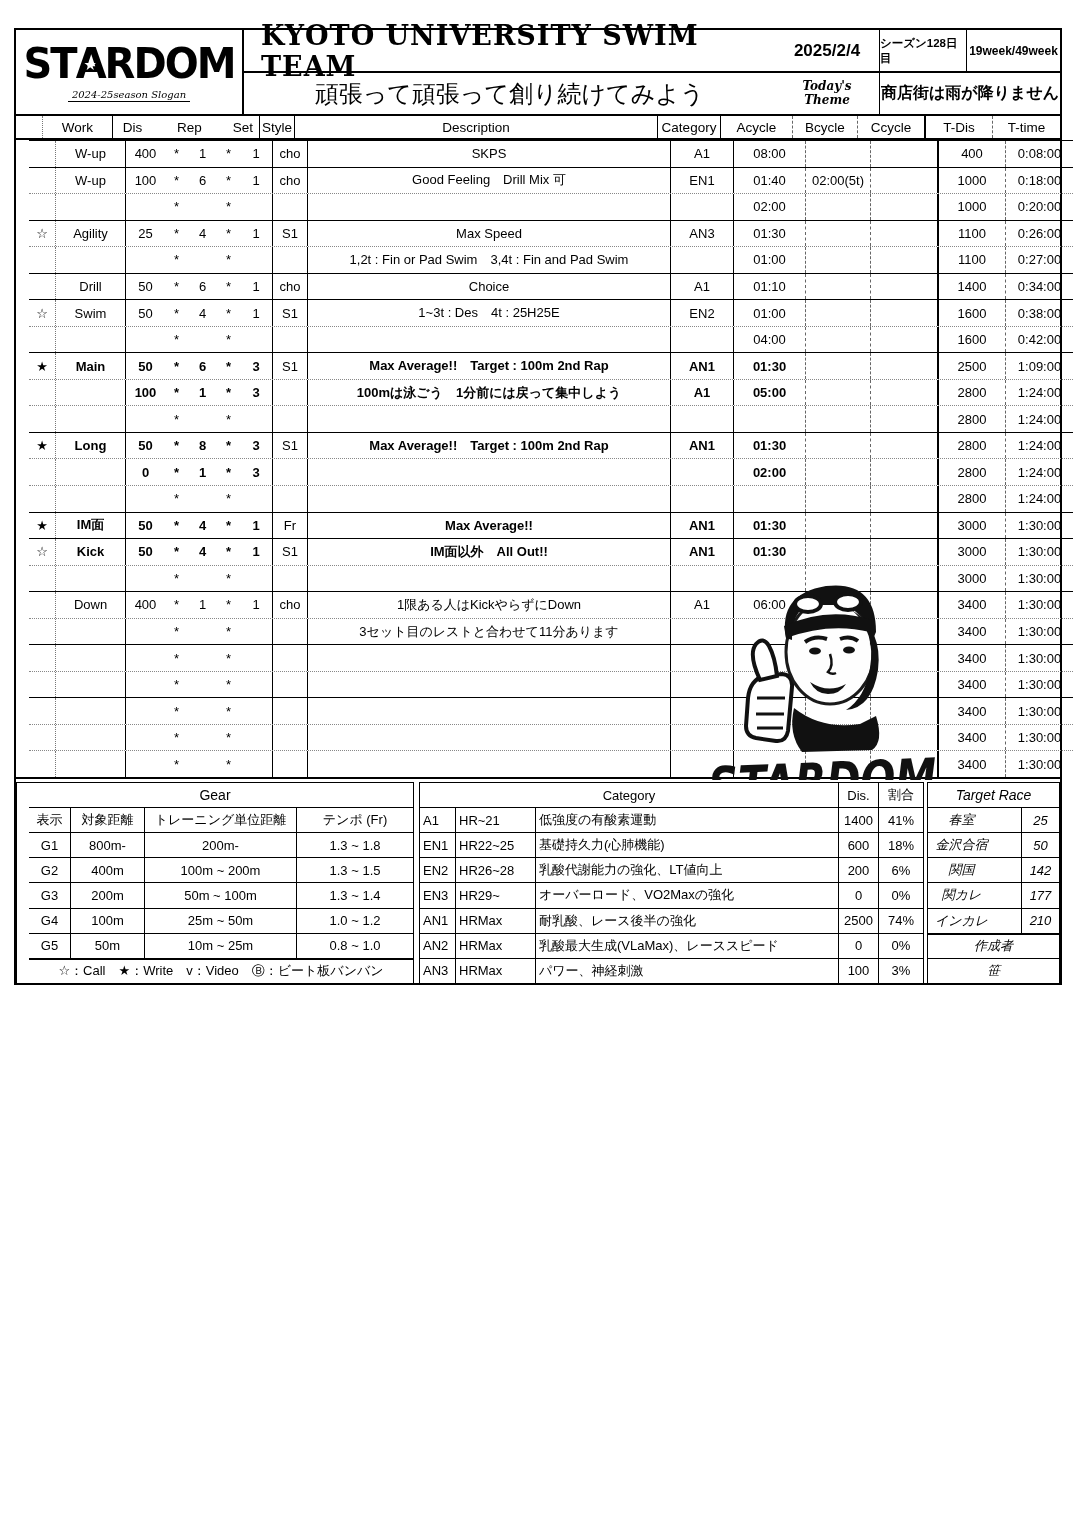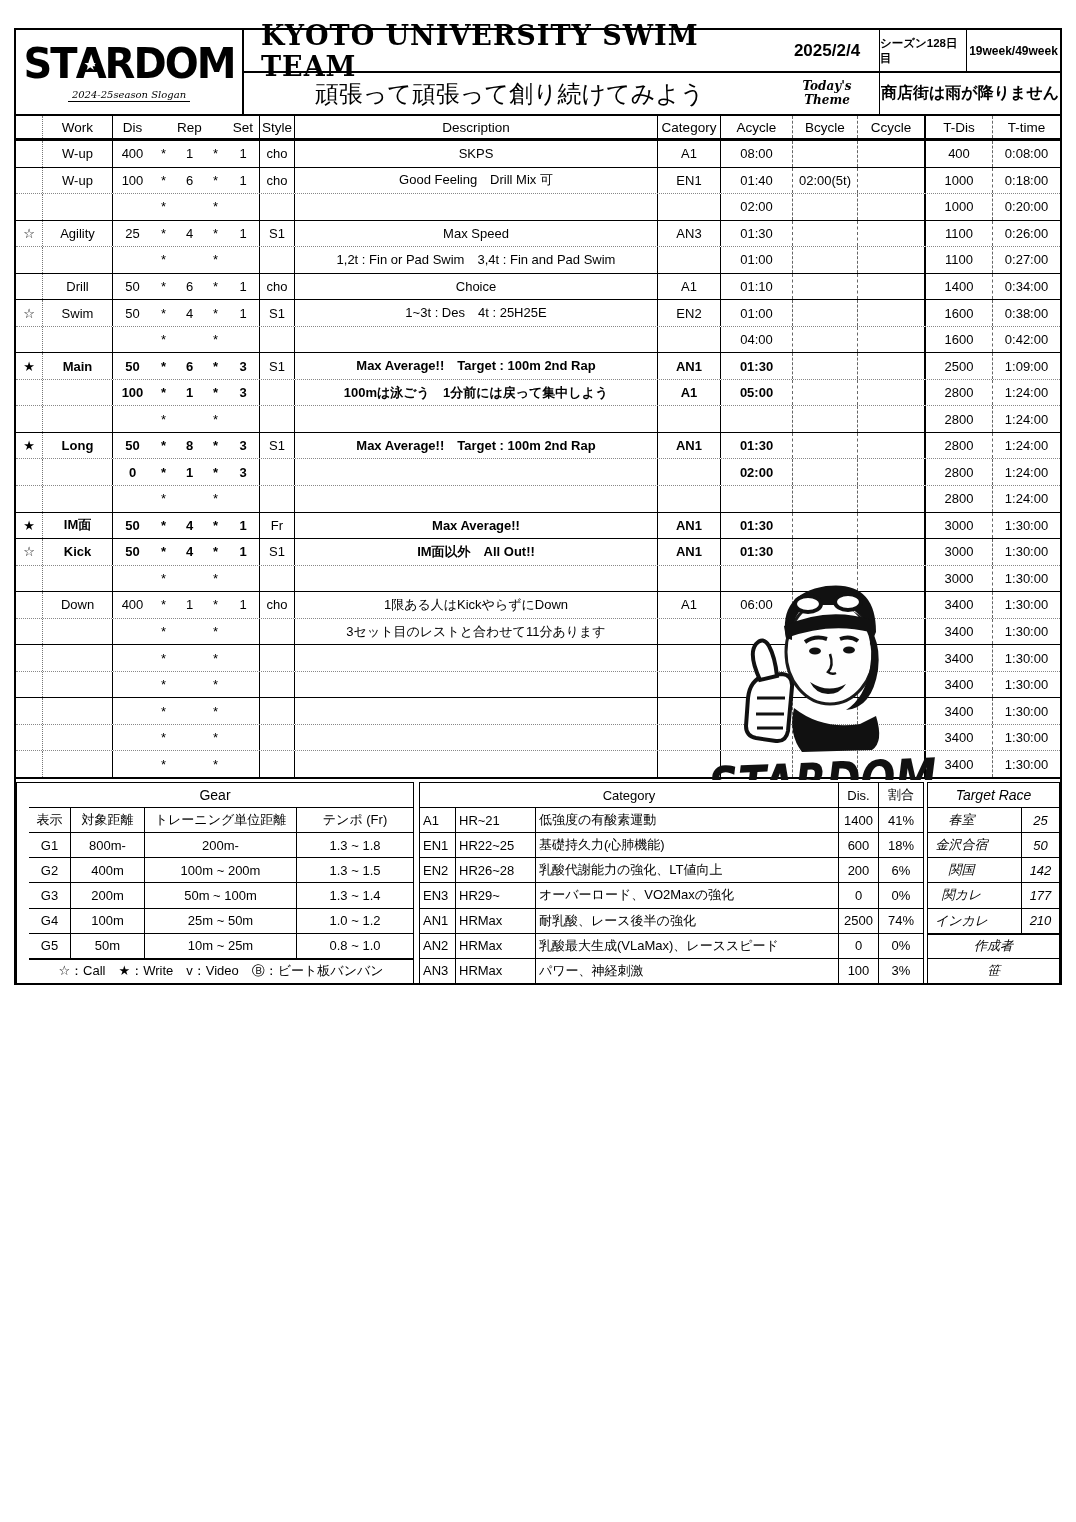--- a/index.html
+++ b/index.html
@@ -22,21 +22,21 @@
   .hr-season{border-bottom:2px solid #000;border-right:1px solid #000;display:flex;align-items:center;justify-content:center;font-size:11.5px;font-weight:bold;}
   .hr-week{border-bottom:2px solid #000;display:flex;align-items:center;justify-content:center;font-size:12px;font-weight:bold;}
   .hr-theme-label{grid-column:1;border-right:1px solid #000;display:flex;align-items:center;justify-content:center;text-align:center;
     font-family:"DejaVu Serif","Liberation Serif",serif;font-style:italic;font-weight:bold;font-size:12px;line-height:1.15;padding:0 8px;}
   .hr-theme{grid-column:2 / 4;display:flex;align-items:center;justify-content:center;font-weight:bold;font-size:16px;}
 
   
   .main{position:absolute;left:0;top:86px;width:100%;height:661px;box-sizing:border-box;}
   .mhead,.mrow{display:grid;grid-template-columns:26px 70px 147px 35px 363px 63px 72px 65px 67px 68px 68px;box-sizing:border-box;}
   .mhead{height:24px;border-bottom:2px solid #000;}
-  .mrows{height:637px;display:grid;grid-auto-rows:1fr;}
+  .mrows{height:637px;display:grid;grid-auto-rows:1fr;margin-left:13px;}
   .mrow{border-top:1px dotted #888;}
   .mrow:first-child{border-top:none;}
   .mrow.group{border-top:1px solid #000;}
   .mc{display:flex;align-items:center;justify-content:center;font-size:13px;white-space:nowrap;overflow:hidden;box-sizing:border-box;}
   .c-work{border-left:1px dotted #777;}
   .c-drs{border-left:1px solid #000;display:grid;grid-template-columns:40px 22px 30px 22px 33px;padding:0;}
   .c-drs span{display:flex;align-items:center;justify-content:center;}
   .c-style{border-left:1px solid #000;}
   .c-desc{border-left:1px solid #000;}
   .c-cat{border-left:1px solid #000;}

